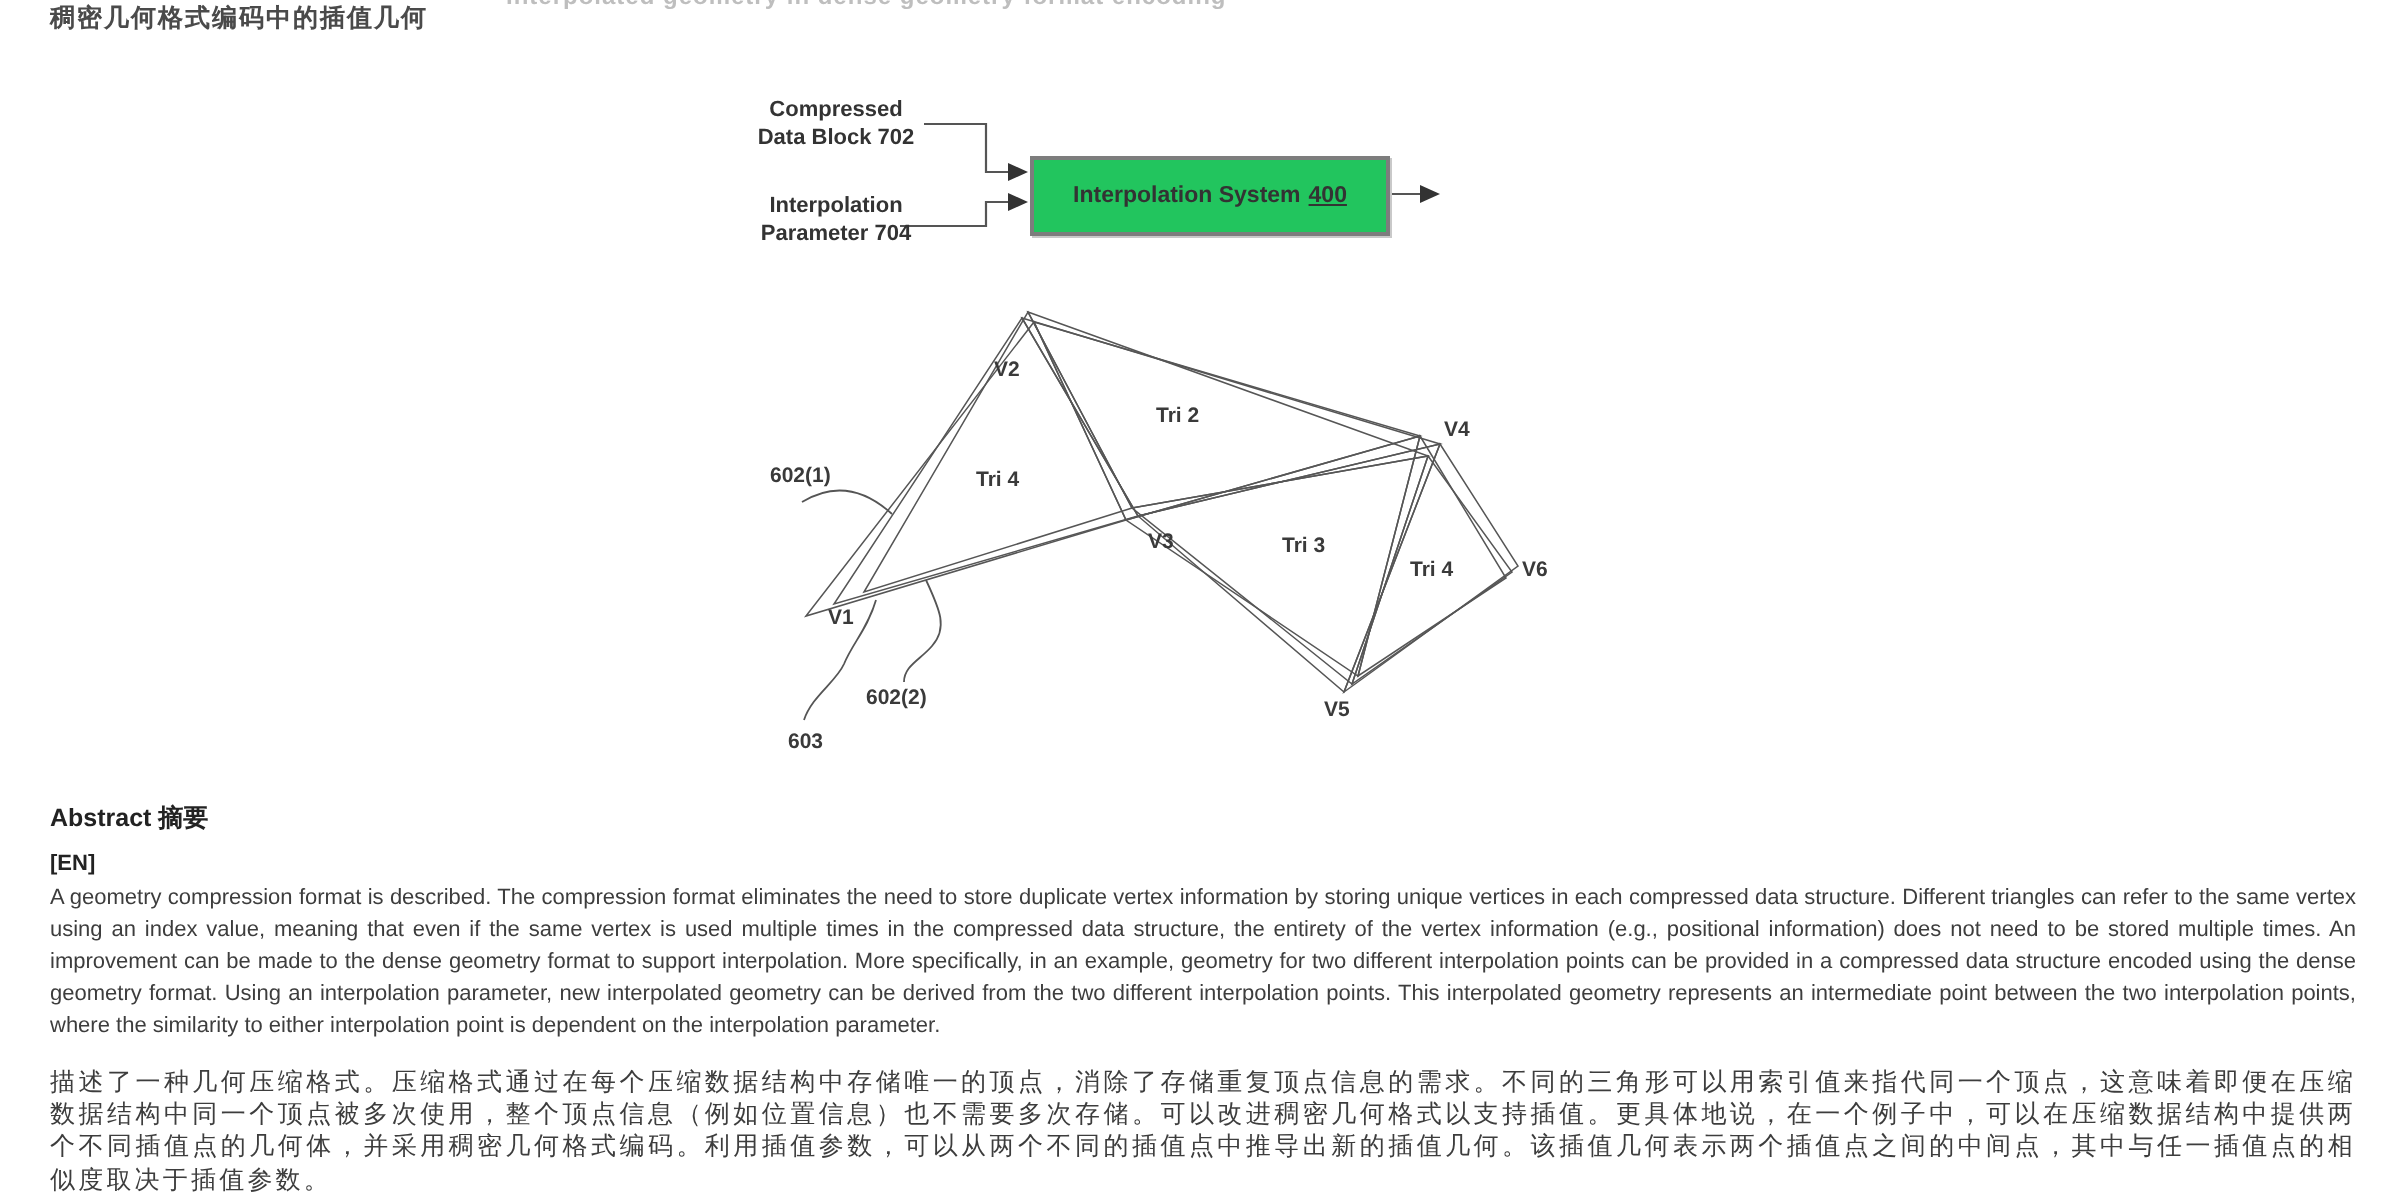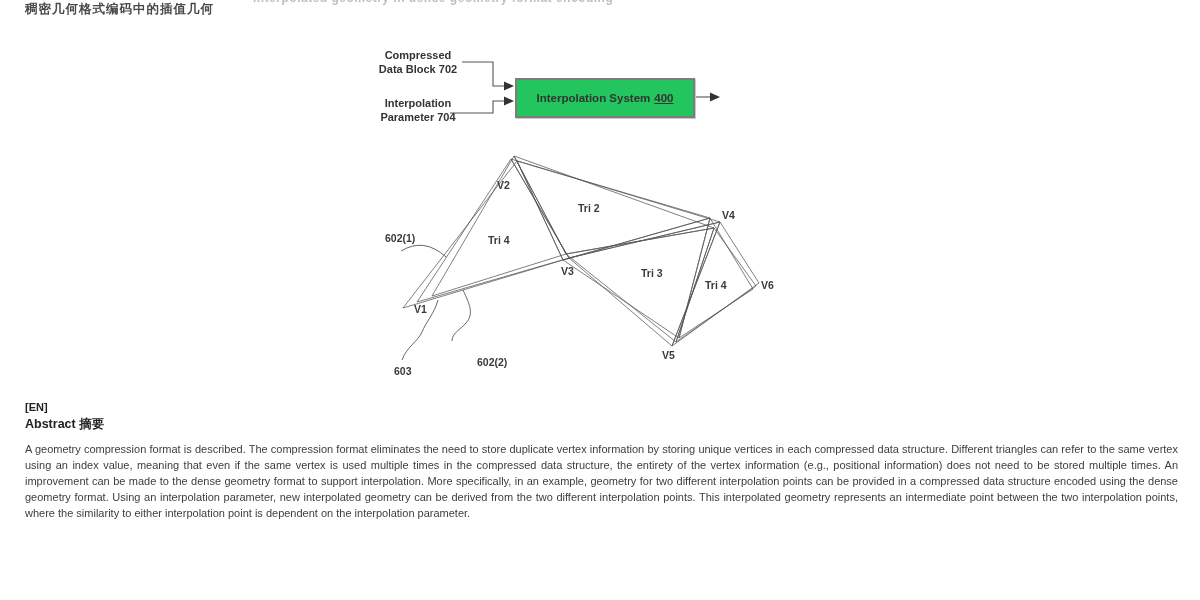--- a/index.html
+++ b/index.html
@@ -86,33 +86,34 @@
   </div>
 
   <div class="abs" id="sysbox">
     <span>Interpolation System</span>
     <span class="u">400</span>
   </div>
 
 
   <div class="abs mlabel" style="left:414px;top:303px;text-align:right;">V1</div>
   <div class="abs mlabel" style="left:497px;top:138px;margin-top:41px;">V2</div>
-  <div class="abs mlabel" style="left:561px;top:265px;text-align:right;">V3</div>
+  <div class="abs mlabel" style="left:574px;top:265px;text-align:right;">V3</div>
   <div class="abs mlabel" style="left:722px;top:209px;">V4</div>
   <div class="abs mlabel" style="left:662px;top:349px;">V5</div>
   <div class="abs mlabel" style="left:761px;top:279px;">V6</div>
 
   <div class="abs mlabel" style="left:488px;top:234px;">Tri 4</div>
   <div class="abs mlabel" style="left:578px;top:202px;">Tri 2</div>
   <div class="abs mlabel" style="left:641px;top:267px;">Tri 3</div>
   <div class="abs mlabel" style="left:705px;top:279px;">Tri 4</div>
 
   <div class="abs mlabel" style="left:365px;top:232px;margin-left:20px;">602(1)</div>
-  <div class="abs mlabel" style="left:433px;top:356px;margin-left:44px;">602(2)</div>
+  <div class="abs mlabel" style="left:433px;top:343px;">602(2)</div>
   <div class="abs mlabel" style="left:394px;top:365px;text-align:right;">603</div>
 
   <div class="abs" id="abstract-block">
+    <div id="abstract-heading">Abstract 摘要</div>
     <div id="lang-tag">[EN]</div>
-    <div id="abstract-heading">Abstract 摘要</div>
     <p id="abstract-en">A geometry compression format is described. The compression format eliminates the need to store duplicate vertex information by storing unique vertices in each compressed data structure. Different triangles can refer to the same vertex using an index value, meaning that even if the same vertex is used multiple times in the compressed data structure, the entirety of the vertex information (e.g., positional information) does not need to be stored multiple times. An improvement can be made to the dense geometry format to support interpolation. More specifically, in an example, geometry for two different interpolation points can be provided in a compressed data structure encoded using the dense geometry format. Using an interpolation parameter, new interpolated geometry can be derived from the two different interpolation points. This interpolated geometry represents an intermediate point between the two interpolation points, where the similarity to either interpolation point is dependent on the interpolation parameter.</p>
+    <p id="abstract-zh">描述了一种几何压缩格式。压缩格式通过在每个压缩数据结构中存储唯一的顶点，消除了存储重复顶点信息的需求。不同的三角形可以用索引值来指代同一个顶点，这意味着即便在压缩数据结构中同一个顶点被多次使用，整个顶点信息（例如位置信息）也不需要多次存储。可以改进稠密几何格式以支持插值。更具体地说，在一个例子中，可以在压缩数据结构中提供两个不同插值点的几何体，并采用稠密几何格式编码。利用插值参数，可以从两个不同的插值点中推导出新的插值几何。该插值几何表示两个插值点之间的中间点，其中与任一插值点的相似度取决于插值参数。</p>
   </div>
 
 </div>
 
 </body></html>

